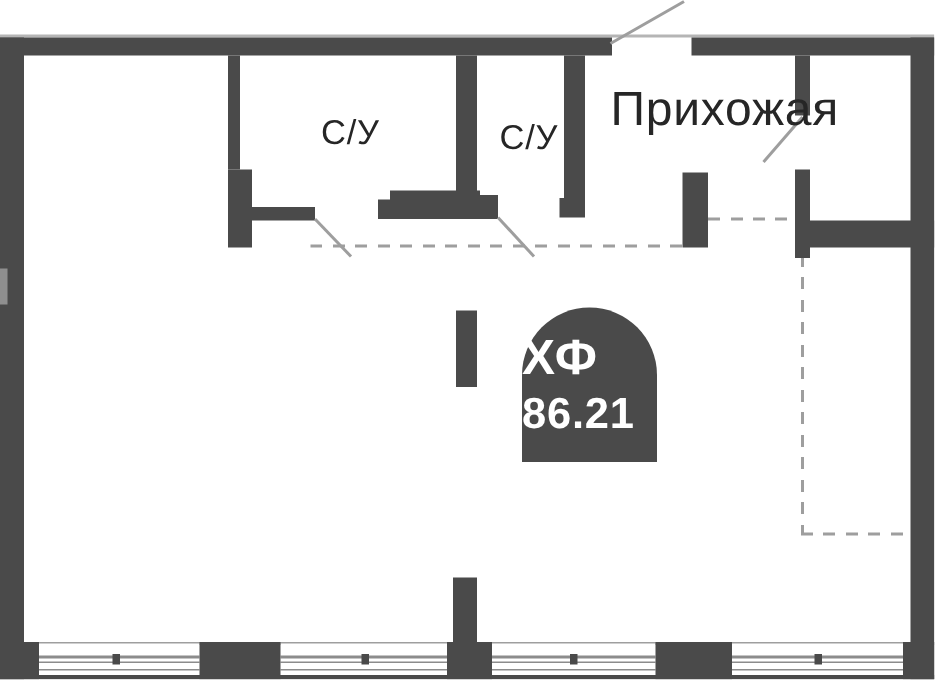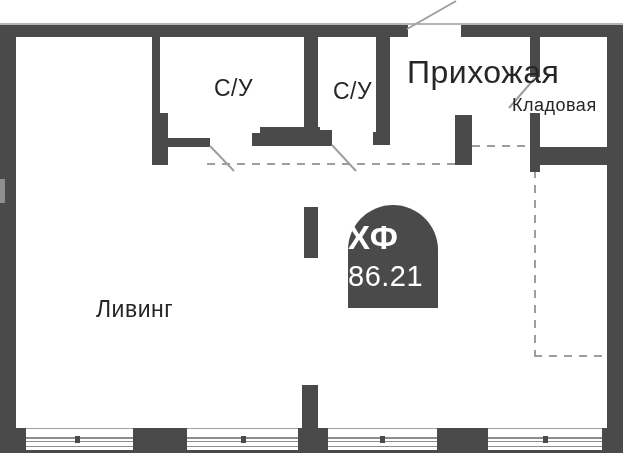--- a/index.html
+++ b/index.html
@@ -25,21 +25,21 @@
     background:repeating-linear-gradient(to bottom,var(--line) 0 8px,transparent 8px 15px);}
   .label{position:absolute;z-index:6;white-space:nowrap;letter-spacing:0.5px;color:var(--text);}
   #swings{position:absolute;left:0;top:0;z-index:5;pointer-events:none;}
   #swings line{stroke:var(--line);stroke-width:2;}
   .badge{
     position:absolute;left:348px;top:205px;width:90px;height:103px;
     background:var(--badge-bg);border-radius:46px 46px 0 0;
     color:var(--badge-text);box-sizing:border-box;padding-top:16px;z-index:6;
   }
   .badge-type{font-size:33px;font-weight:bold;letter-spacing:1px;line-height:34px;}
-  .badge-area{font-size:29px;font-weight:normal;letter-spacing:0.5px;line-height:32px;margin-top:5px;}
+  .badge-area{font-size:29px;font-weight:bold;letter-spacing:0.5px;line-height:32px;margin-top:5px;}
   .band-line{position:absolute;left:0;top:428px;width:623px;height:1.5px;background:var(--line);z-index:1;}
   .window{position:absolute;top:429px;height:21px;background:var(--bg);z-index:2;}
   .window .g1,.window .g2,.window .g3{position:absolute;left:0;right:0;height:1.5px;background:var(--glass);}
   .window .g1{top:8px;}
   .window .g2{top:11.5px;}
   .window .g3{top:16.5px;}
   .window .mullion{position:absolute;top:7px;width:5px;height:7px;background:var(--wall);}
   .pier{position:absolute;top:428px;height:25px;background:var(--wall);z-index:3;}
   .bottom-strip{position:absolute;left:0;top:450px;width:623px;height:3px;background:var(--wall);z-index:3;}
 </style>
@@ -83,24 +83,22 @@
   <div class="dash-h" style="left:534px;top:355px;width:73px;"></div>
 
   <svg id="swings" width="623" height="453" viewBox="0 0 623 453">
     <line x1="407" y1="29" x2="456" y2="1"></line>
     <line x1="210" y1="146" x2="234" y2="171"></line>
     <line x1="332" y1="145" x2="356" y2="171"></line>
     <line x1="535" y1="78" x2="509" y2="108"></line>
   </svg>
 
   <span class="label" style="left:407px;top:54px;width:118px;text-align:center;font-size:32px;">Прихожая</span>
-  <span class="label" style="left:512px;top:95px;font-size:18px;">Кладовая</span>
   <span class="label" style="left:214px;top:75px;font-size:23px;">С/У</span>
   <span class="label" style="left:333px;top:78px;font-size:23px;">С/У</span>
-  <span class="label" style="left:96px;top:296px;font-size:23px;">Ливинг</span>
 
   <div class="badge">
     <div class="badge-type">ХФ</div>
     <div class="badge-area">86.21</div>
   </div>
 
   <div class="band-line"></div>
 
   <div class="window" style="left:26px;width:107px;">
     <div class="g1"></div>

